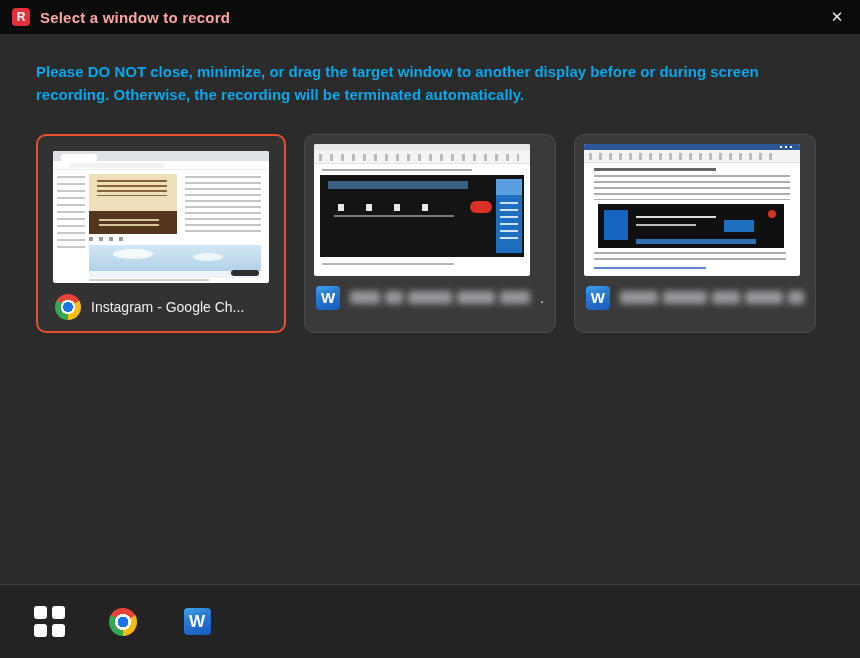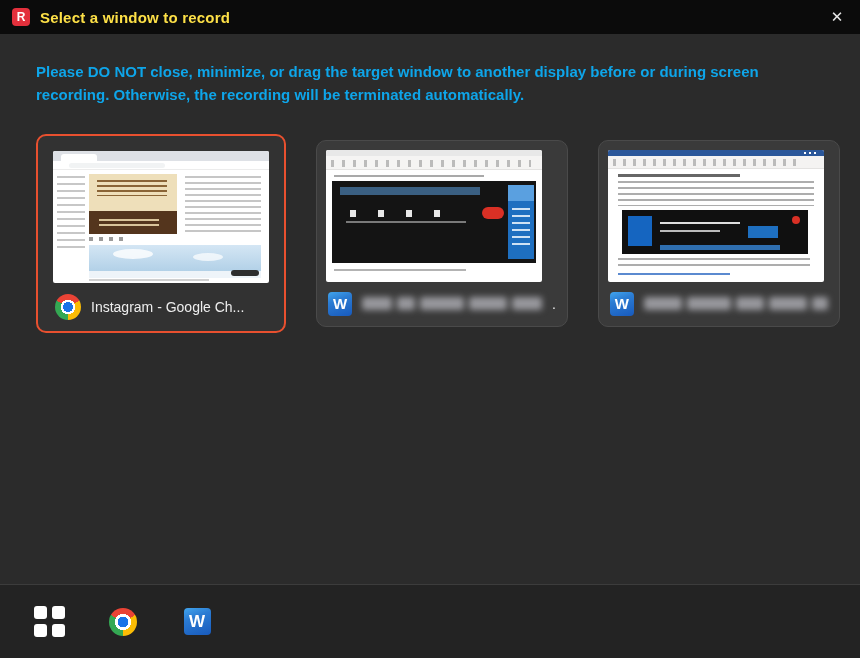--- a/index.html
+++ b/index.html
@@ -6,28 +6,28 @@
   html,body { width:860px; height:658px; overflow:hidden; }
   body {
     font-family:"Liberation Sans","DejaVu Sans",sans-serif;
     background:#2b2b2b; color:#f2f2f2;
     display:flex; flex-direction:column;
   }
 
   
   .titlebar { height:34px; background:#0b0b0b; display:flex; align-items:center; padding:0 0 0 12px; flex:0 0 auto; }
   .app-icon { width:18px; height:18px; background:#e3303c; border-radius:4px; color:#fff; font-weight:700; font-size:12px; display:flex; align-items:center; justify-content:center; margin-right:10px; }
-  .win-title { font-size:15px; font-weight:700; color:#fde047; letter-spacing:.2px; }
+  .win-title { font-size:15px; font-weight:700; color:#fca5a5; letter-spacing:.2px; }
   .close-btn { margin-left:auto; width:46px; height:34px; display:flex; align-items:center; justify-content:center; color:#e8e8e8; font-size:15px; background:none; border:none; cursor:pointer; }
 
   
   .content { flex:1 1 auto; padding:26px 36px 0; }
   .warning { width:784px; font-size:15px; line-height:1.55; font-weight:700; color:#0ea5e9; }
 
-  .cards { margin-top:27px; display:flex; gap:30px; align-items:center; }
+  .cards { margin-top:27px; display:flex; gap:18px; }
   .card { background:#3a3a3a; border:1px solid #4a4a4a; border-radius:10px; padding:9px 9px 0; cursor:pointer; }
   .card.selected { background:#323232; border:2px solid #e8502f; padding:15px 15px 0; }
   .caption { display:flex; align-items:center; gap:10px; height:44px; padding:0 2px; }
   .card.selected .caption { height:48px; }
   .caption-text { font-size:14px; color:#ededed; white-space:nowrap; }
   .caption-dot { font-size:14px; color:#ededed; }
 
   .blur-caption { display:flex; gap:5px; align-items:center; filter:blur(3px); }
   .blur-caption span { display:inline-block; height:13px; background:#98989d; border-radius:2px; }
 

